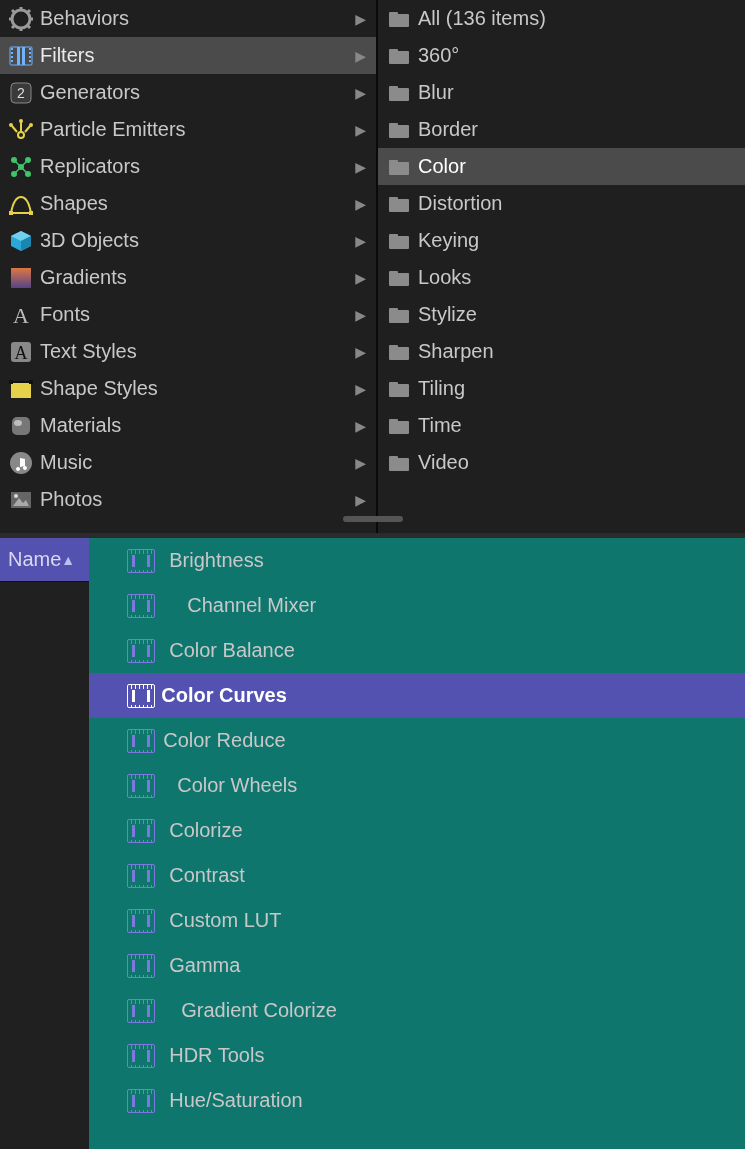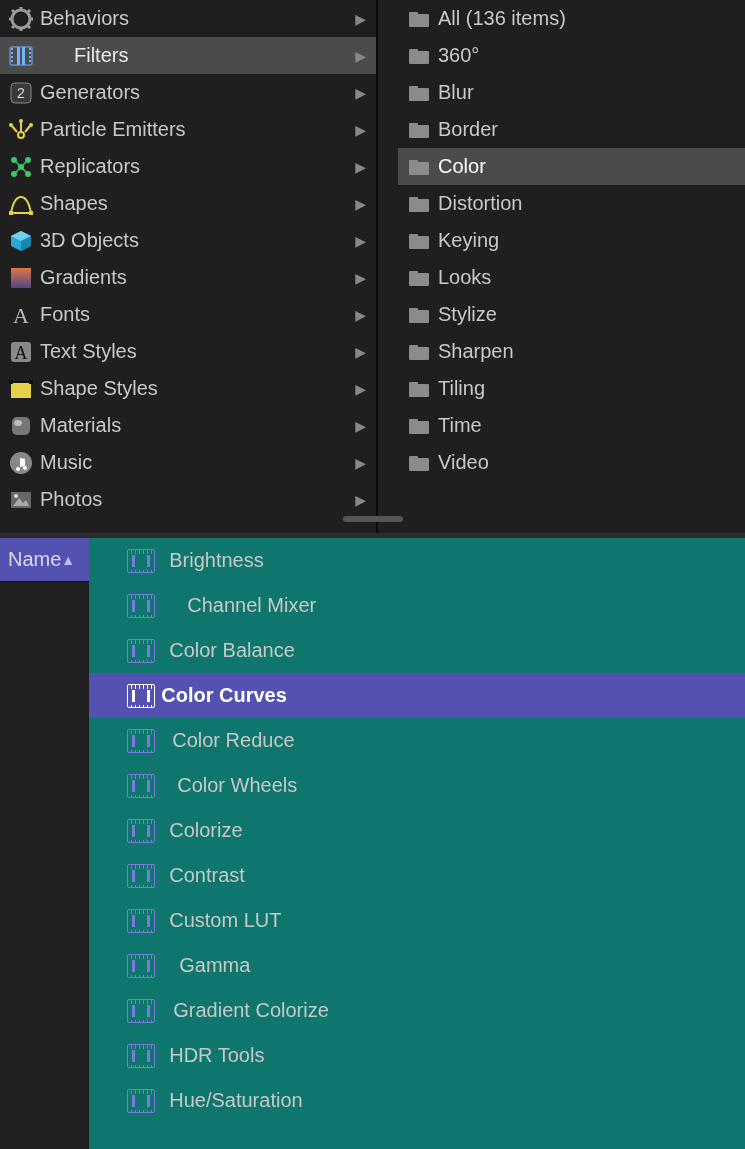--- a/index.html
+++ b/index.html
@@ -18,31 +18,31 @@
     display: flex;
     height: 538px;
     border-bottom: 5px solid #2b2b2b;
     text-align: center;
   }
 
   .col {
     overflow: hidden;
   }
   .col-left { width: 378px; border-right: 2px solid #0a0a0a; }
-  .col-right { flex: 1; padding-left: 20px; }
+  .col-right { flex: 1; }
 
   .row {
     display: flex;
     align-items: center;
     height: 37px;
     padding-left: 6px;
     position: relative;
     cursor: default;
   }
-  .col-left .row.selected { background: #4b4b4b; color: #eaeaea; gap: 34px; }
+  .col-left .row.selected { background: #4b4b4b; color: #eaeaea; }
   .col-right .row.selected { background: #4b4b4b; color: #ffffff; }
 
   .icon-slot {
     width: 30px;
     display: flex;
     align-items: center;
     justify-content: center;
     flex-shrink: 0;
   }
   .row-label { margin-left: 4px; white-space: nowrap; }
@@ -463,21 +463,21 @@
       <div class="list-row selected">
         <span class="icon-slot">
           <span class="filmstrip"></span>
         </span>
         <span class="row-label" style="">Color Curves</span>
       </div>
       <div class="list-row">
         <span class="icon-slot">
           <span class="filmstrip"></span>
         </span>
-        <span class="row-label" style="margin-left:15px">Color Reduce</span>
+        <span class="row-label" style="margin-left:6px">Color Reduce</span>
       </div>
       <div class="list-row">
         <span class="icon-slot">
           <span class="filmstrip"></span>
         </span>
         <span class="row-label" style="margin-left:20px">Color Wheels</span>
       </div>
       <div class="list-row">
         <span class="icon-slot">
           <span class="filmstrip"></span>
@@ -493,27 +493,27 @@
       <div class="list-row">
         <span class="icon-slot">
           <span class="filmstrip"></span>
         </span>
         <span class="row-label" style="margin-left:12px">Custom LUT</span>
       </div>
       <div class="list-row">
         <span class="icon-slot">
           <span class="filmstrip"></span>
         </span>
-        <span class="row-label" style="margin-left:22px">Gamma</span>
-      </div>
-      <div class="list-row">
-        <span class="icon-slot">
-          <span class="filmstrip"></span>
-        </span>
-        <span class="row-label" style="margin-left:16px">Gradient Colorize</span>
+        <span class="row-label" style="margin-left:12px">Gamma</span>
+      </div>
+      <div class="list-row">
+        <span class="icon-slot">
+          <span class="filmstrip"></span>
+        </span>
+        <span class="row-label" style="margin-left:24px">Gradient Colorize</span>
       </div>
       <div class="list-row">
         <span class="icon-slot">
           <span class="filmstrip"></span>
         </span>
         <span class="row-label" style="margin-left:12px">HDR Tools</span>
       </div>
       <div class="list-row">
         <span class="icon-slot">
           <span class="filmstrip"></span>

